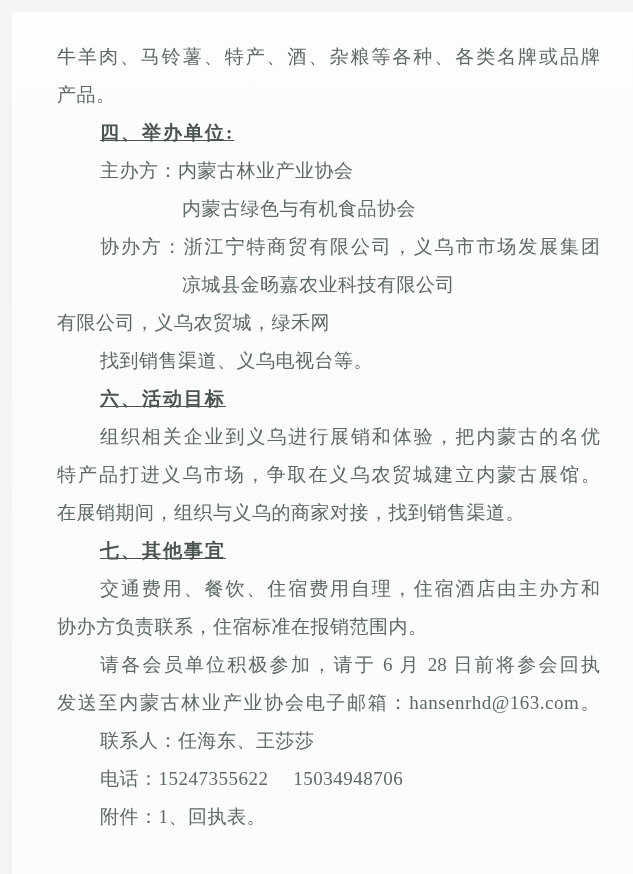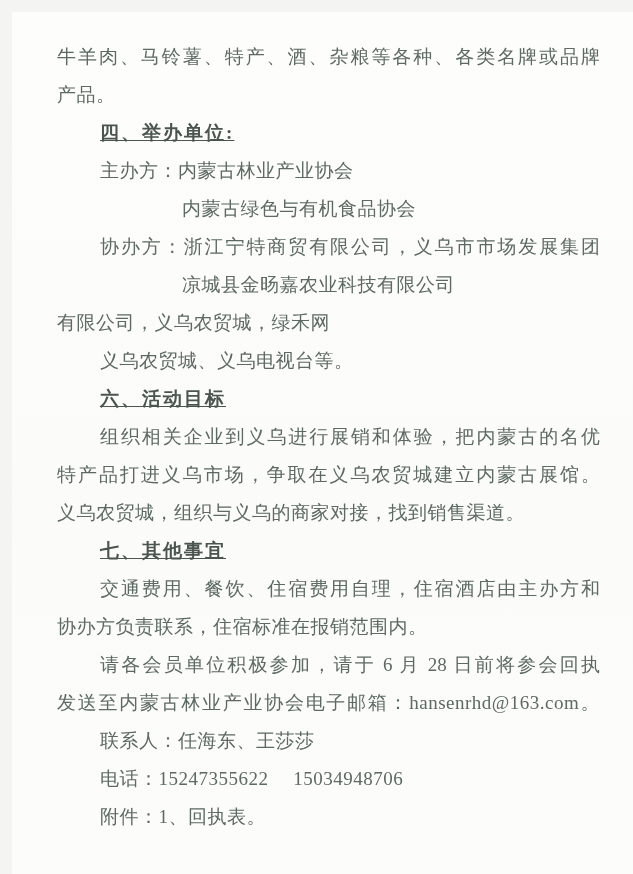--- a/index.html
+++ b/index.html
@@ -48,25 +48,25 @@
 
 <div class="page">
   <div class="line just">牛羊肉、马铃薯、特产、酒、杂粮等各种、各类名牌或品牌</div>
   <div class="line">产品。</div>
   <div class="line head ind1">四、举办单位:</div>
   <div class="line ind1">主办方：内蒙古林业产业协会</div>
   <div class="line ind5">内蒙古绿色与有机食品协会</div>
   <div class="line just ind1">协办方：浙江宁特商贸有限公司，义乌市市场发展集团</div>
   <div class="line ind5">凉城县金旸嘉农业科技有限公司</div>
   <div class="line">有限公司，义乌农贸城，绿禾网</div>
-  <div class="line ind1">义乌农贸城、义乌电视台等。</div>
+  <div class="line ind1">找到销售渠道、义乌电视台等。</div>
   <div class="line head ind1">六、活动目标</div>
   <div class="line just ind1">组织相关企业到义乌进行展销和体验，把内蒙古的名优</div>
   <div class="line just">特产品打进义乌市场，争取在义乌农贸城建立内蒙古展馆。</div>
-  <div class="line">义乌农贸城，组织与义乌的商家对接，找到销售渠道。</div>
+  <div class="line">在展销期间，组织与义乌的商家对接，找到销售渠道。</div>
   <div class="line head ind1">七、其他事宜</div>
   <div class="line just ind1">交通费用、餐饮、住宿费用自理，住宿酒店由主办方和</div>
   <div class="line">协办方负责联系，住宿标准在报销范围内。</div>
   <div class="line just ind1">请各会员单位积极参加，请于 6 月 28 日前将参会回执</div>
   <div class="line just latin">发送至内蒙古林业产业协会电子邮箱：hansenrhd@163.com。</div>
   <div class="line ind1">联系人：任海东、王莎莎</div>
   <div class="line ind1 latin">电话：15247355622　 15034948706</div>
   <div class="line ind1">附件：1、回执表。</div>
 </div>
 

